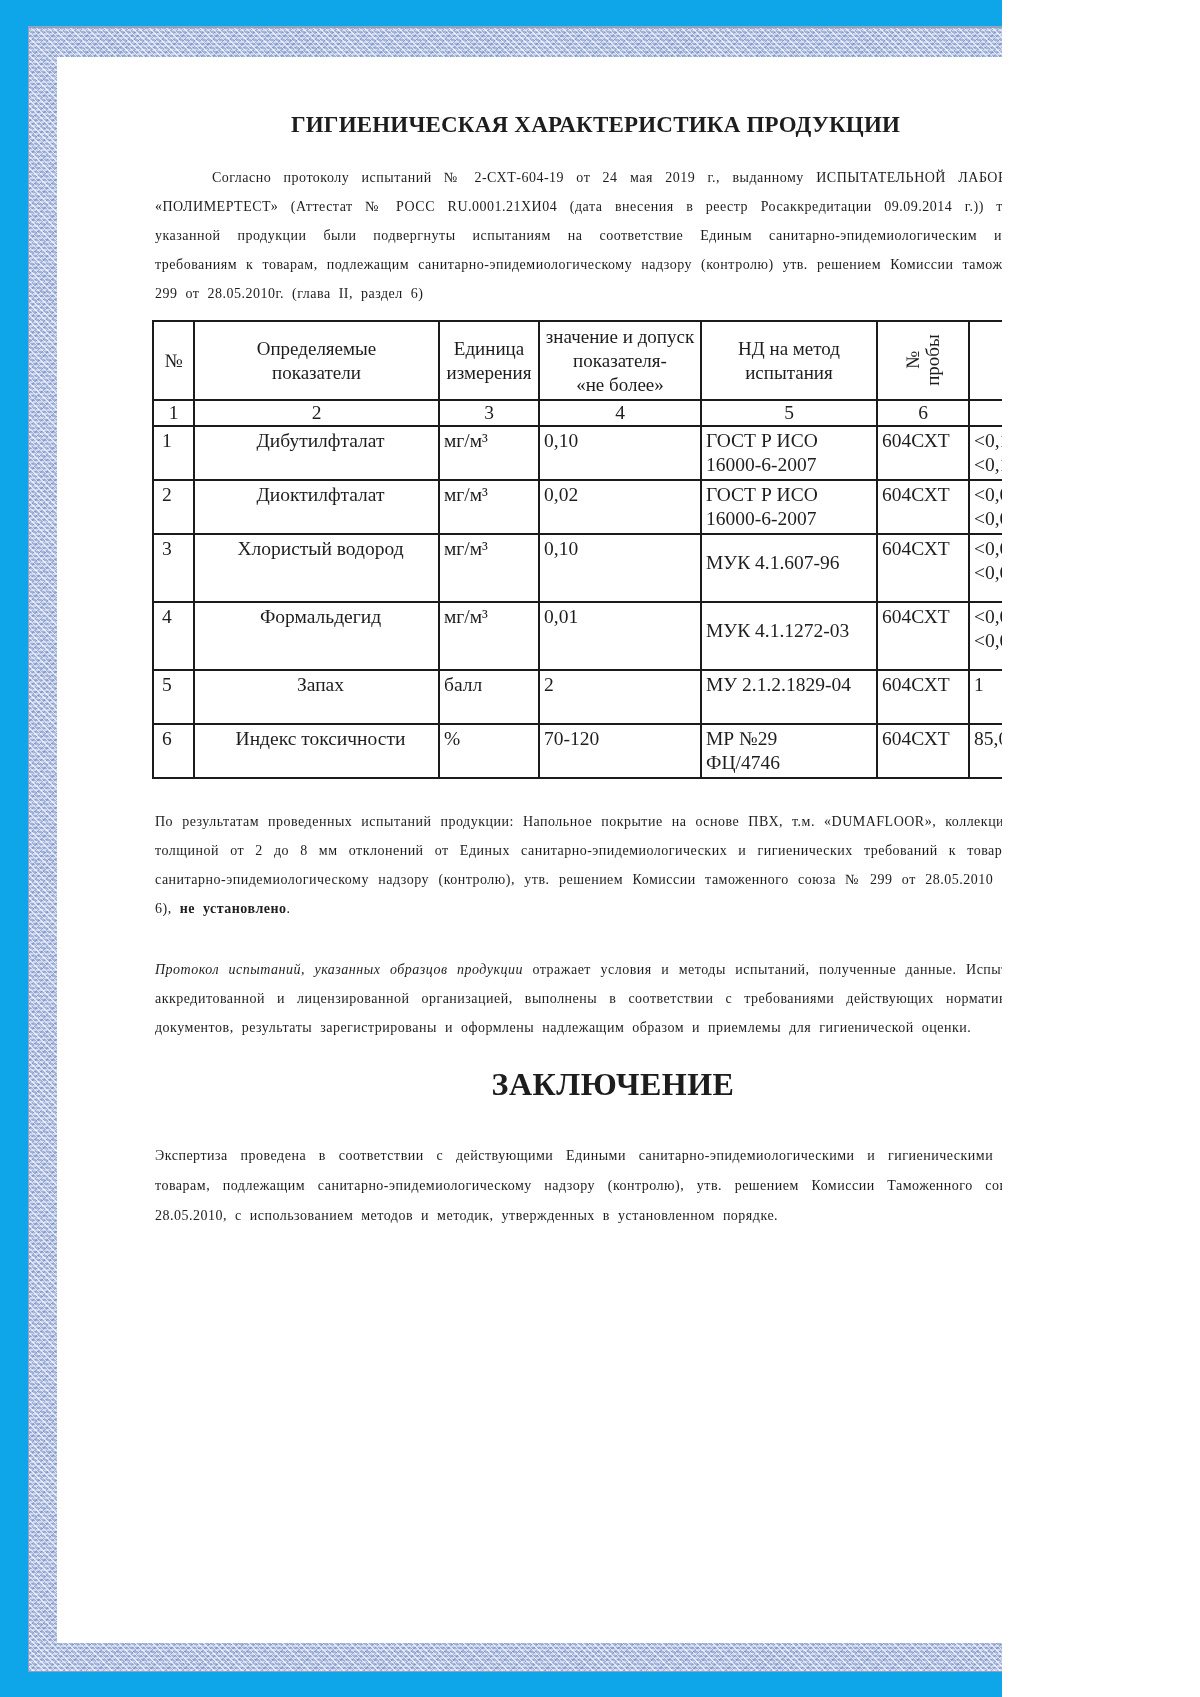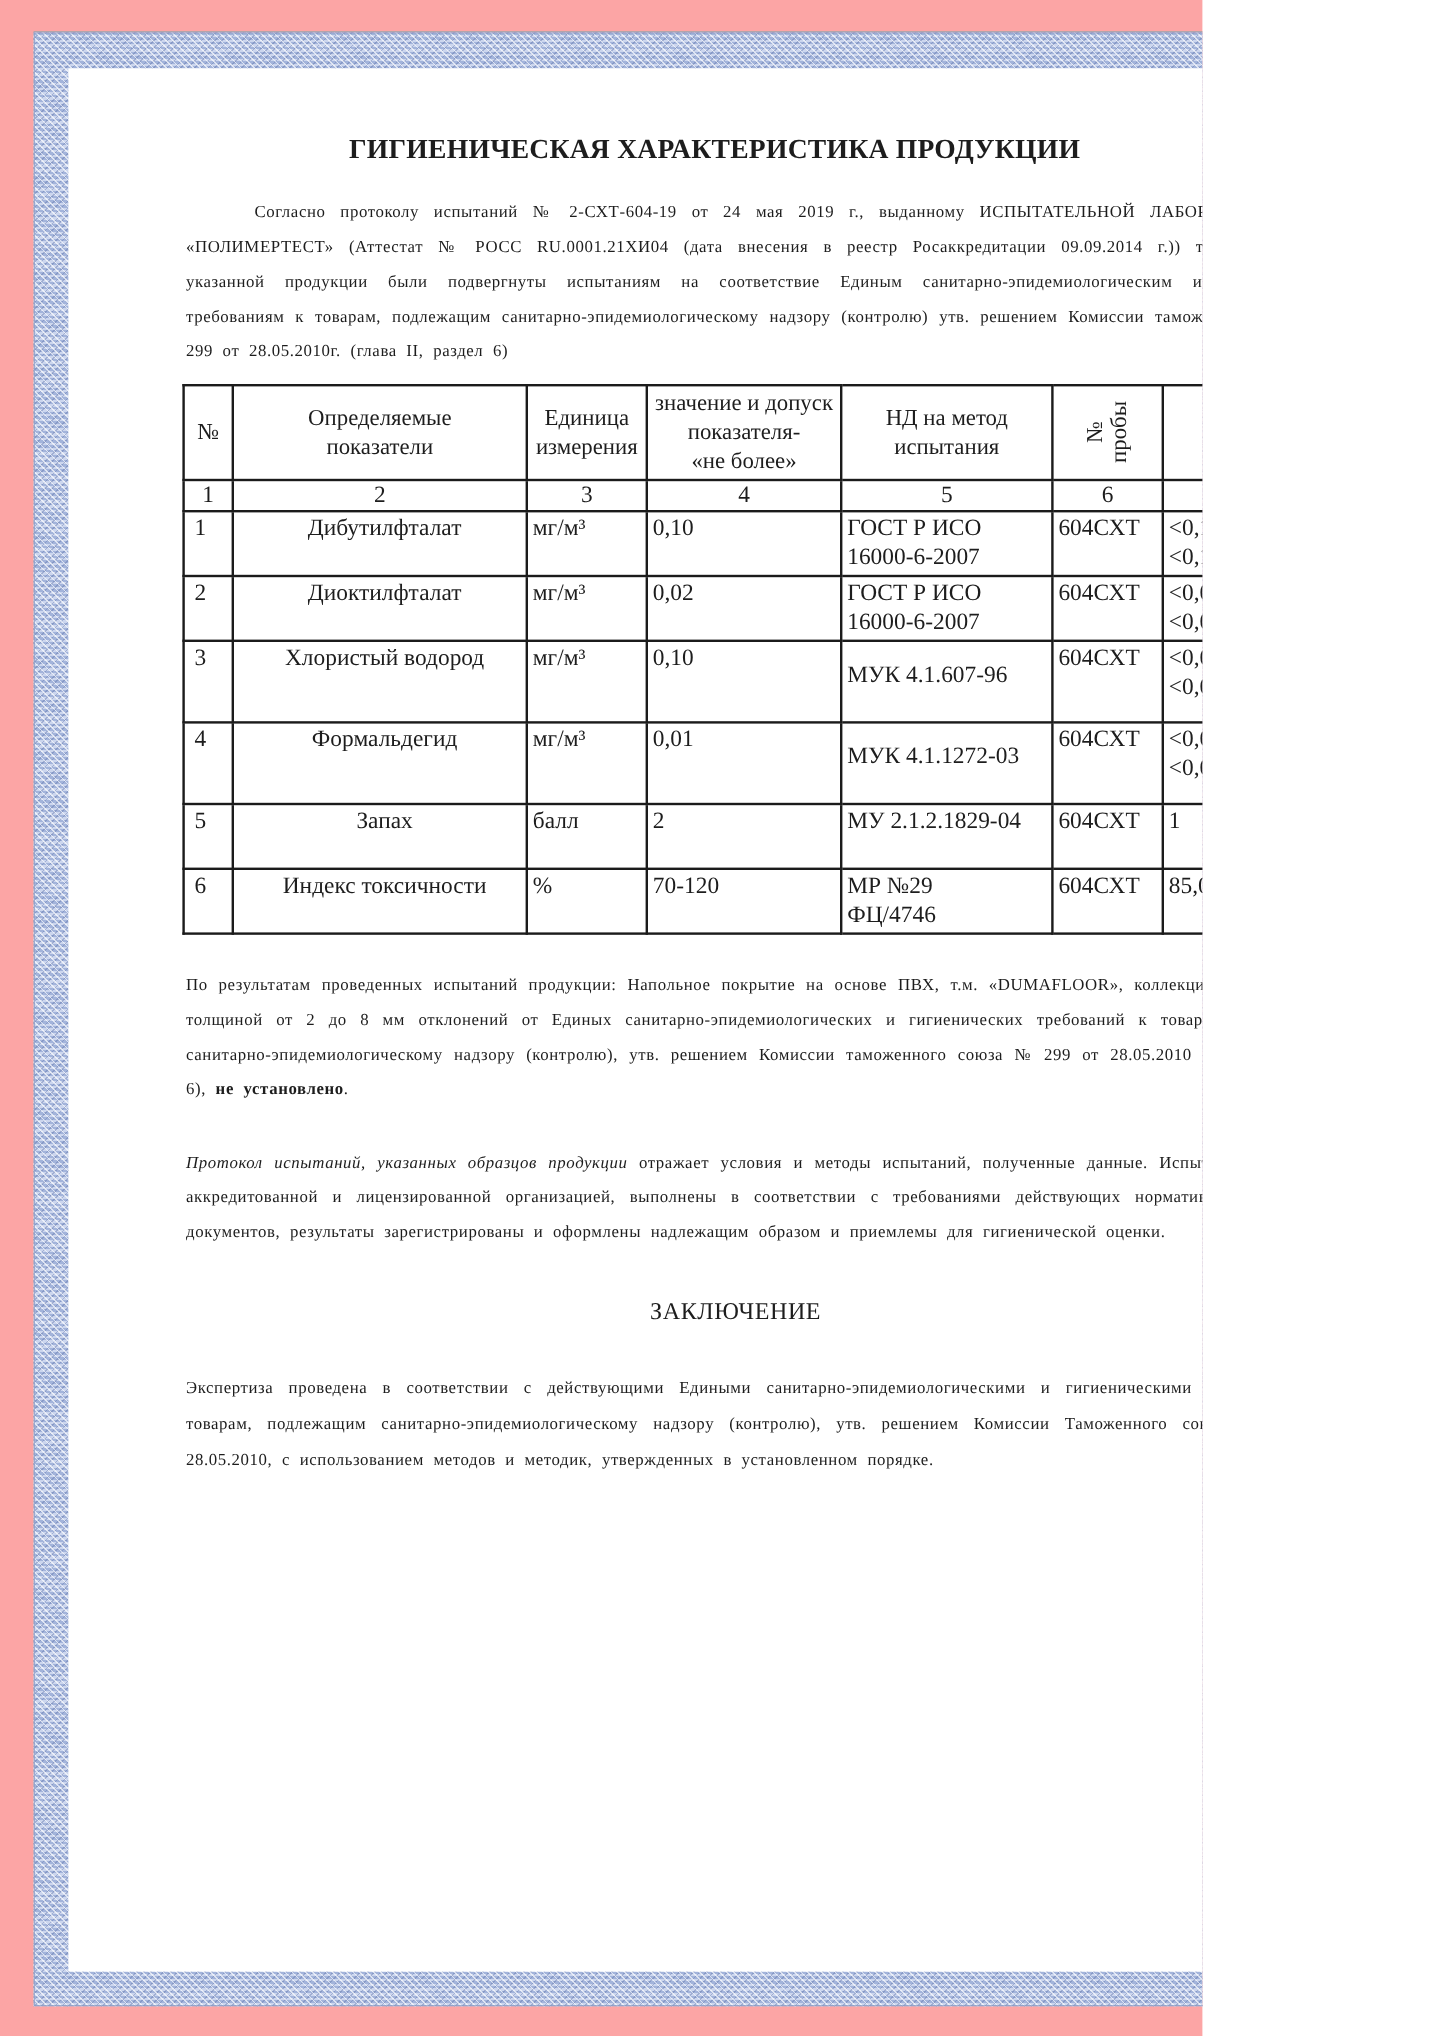--- a/index.html
+++ b/index.html
@@ -1,17 +1,17 @@
 <!DOCTYPE html>
 <html><head>
 <meta charset="utf-8">
 <style>
   html,body{margin:0;padding:0;background:#ffffff;}
   .page{
-    position:relative;width:1002px;height:1697px;background:#fca5a5;
+    position:relative;width:1002px;height:1697px;background:#0ea5e9;
     font-family:"Liberation Serif","DejaVu Serif",serif;color:#1d1d1d;overflow:hidden;
   }
   
   .frame{
     position:absolute;left:28px;top:27px;width:1144px;height:1645px;
     background:
       repeating-linear-gradient(45deg, rgba(255,255,255,.65) 0 1px, rgba(255,255,255,0) 1px 4px),
       repeating-linear-gradient(-45deg, rgba(90,110,165,.38) 0 1px, rgba(255,255,255,0) 1px 4px),
       repeating-linear-gradient(180deg, #a3b4db 0 2px, #ccd6ee 2px 4px);
     box-shadow: inset 0 0 0 1px #8fa0c8, 0 -1px 0 0 #9fa4ad;
@@ -53,21 +53,21 @@
     display:inline-block;text-align:center;
   }
 
   .results-p{margin-top:28px;}
   .protocol-p{margin-top:32px;}
   .bold{font-weight:bold;}
   .boldital{font-weight:normal;font-style:italic;}
   .cond-head{margin:32px 0 0 0;font-size:20px;line-height:30px;font-weight:bold;letter-spacing:.3px;}
   .cond-body{margin:0;font-size:20px;line-height:30px;letter-spacing:.3px;}
   .concl-head{
-    margin:40px 0 0 0;width:940px;text-align:center;font-weight:normal;font-size:20px;letter-spacing:.5px;
+    margin:24px 0 0 0;width:940px;text-align:center;font-weight:bold;font-size:32px;letter-spacing:.5px;
   }
   .concl-p{margin-top:38px;line-height:30px;}
   .page-num{position:absolute;left:1093px;top:1585px;font-size:21px;}
 </style>
 </head>
 <body>
 
 <div class="page">
 
   <div class="frame">

